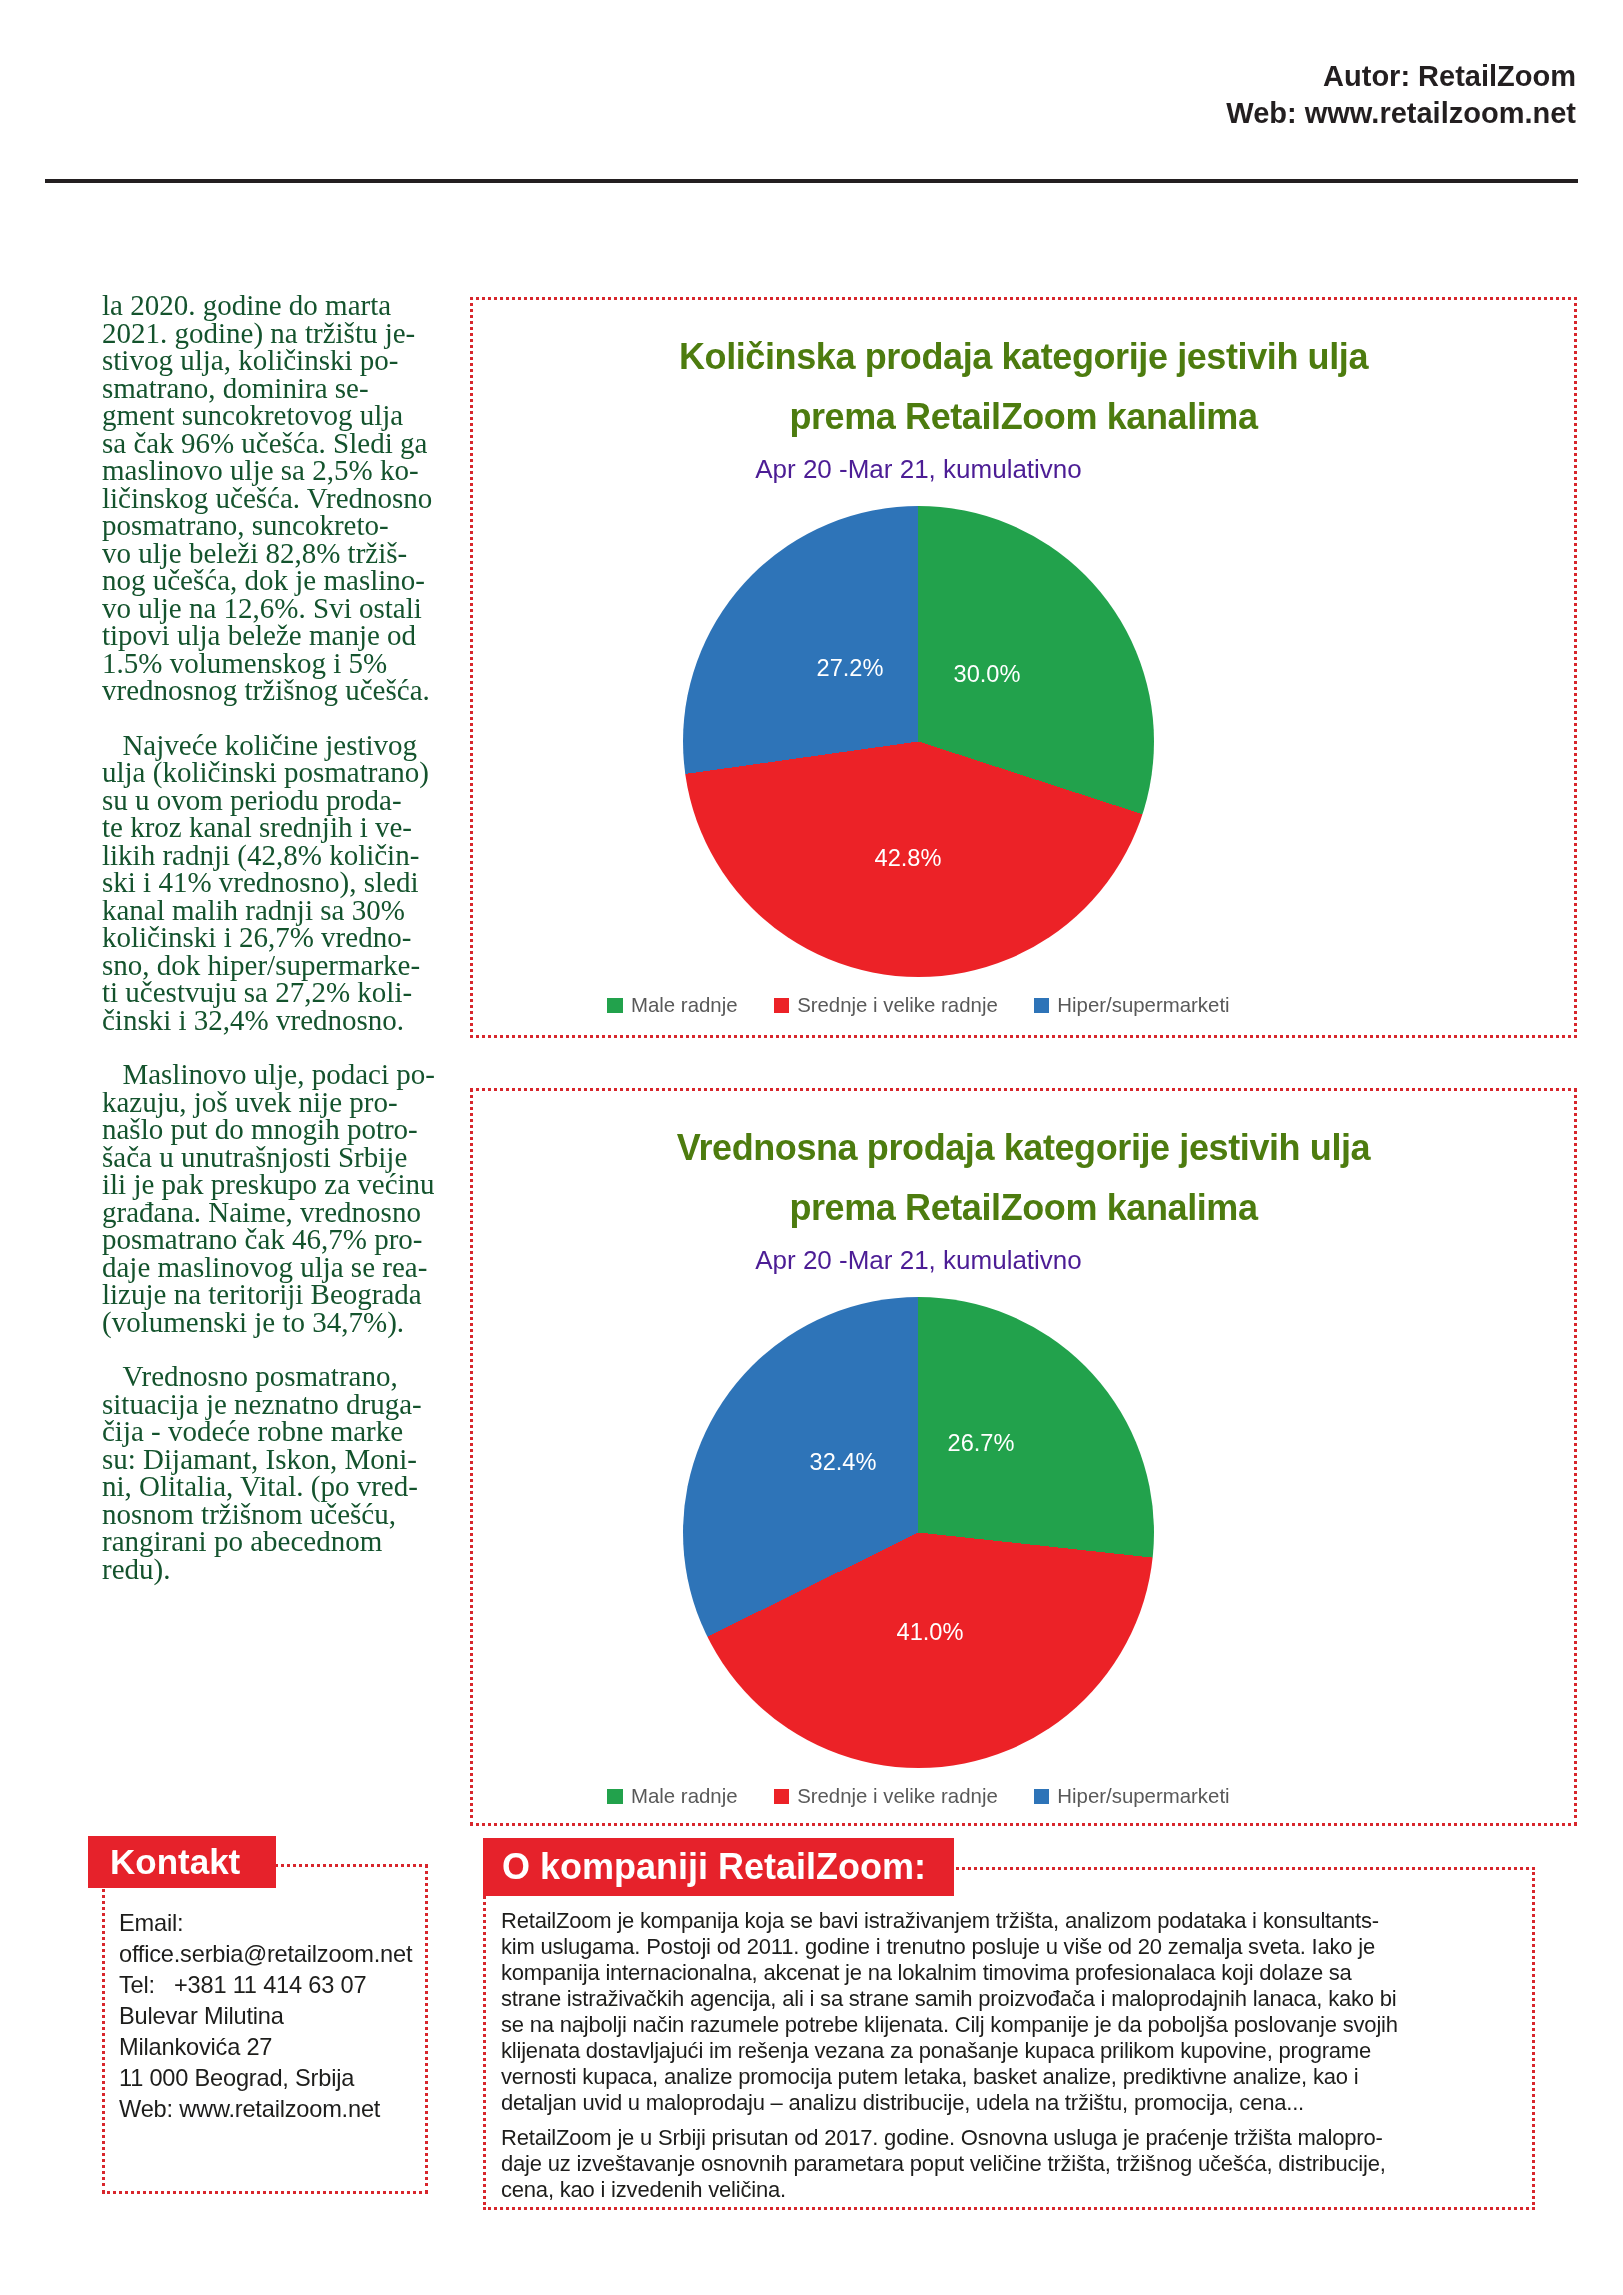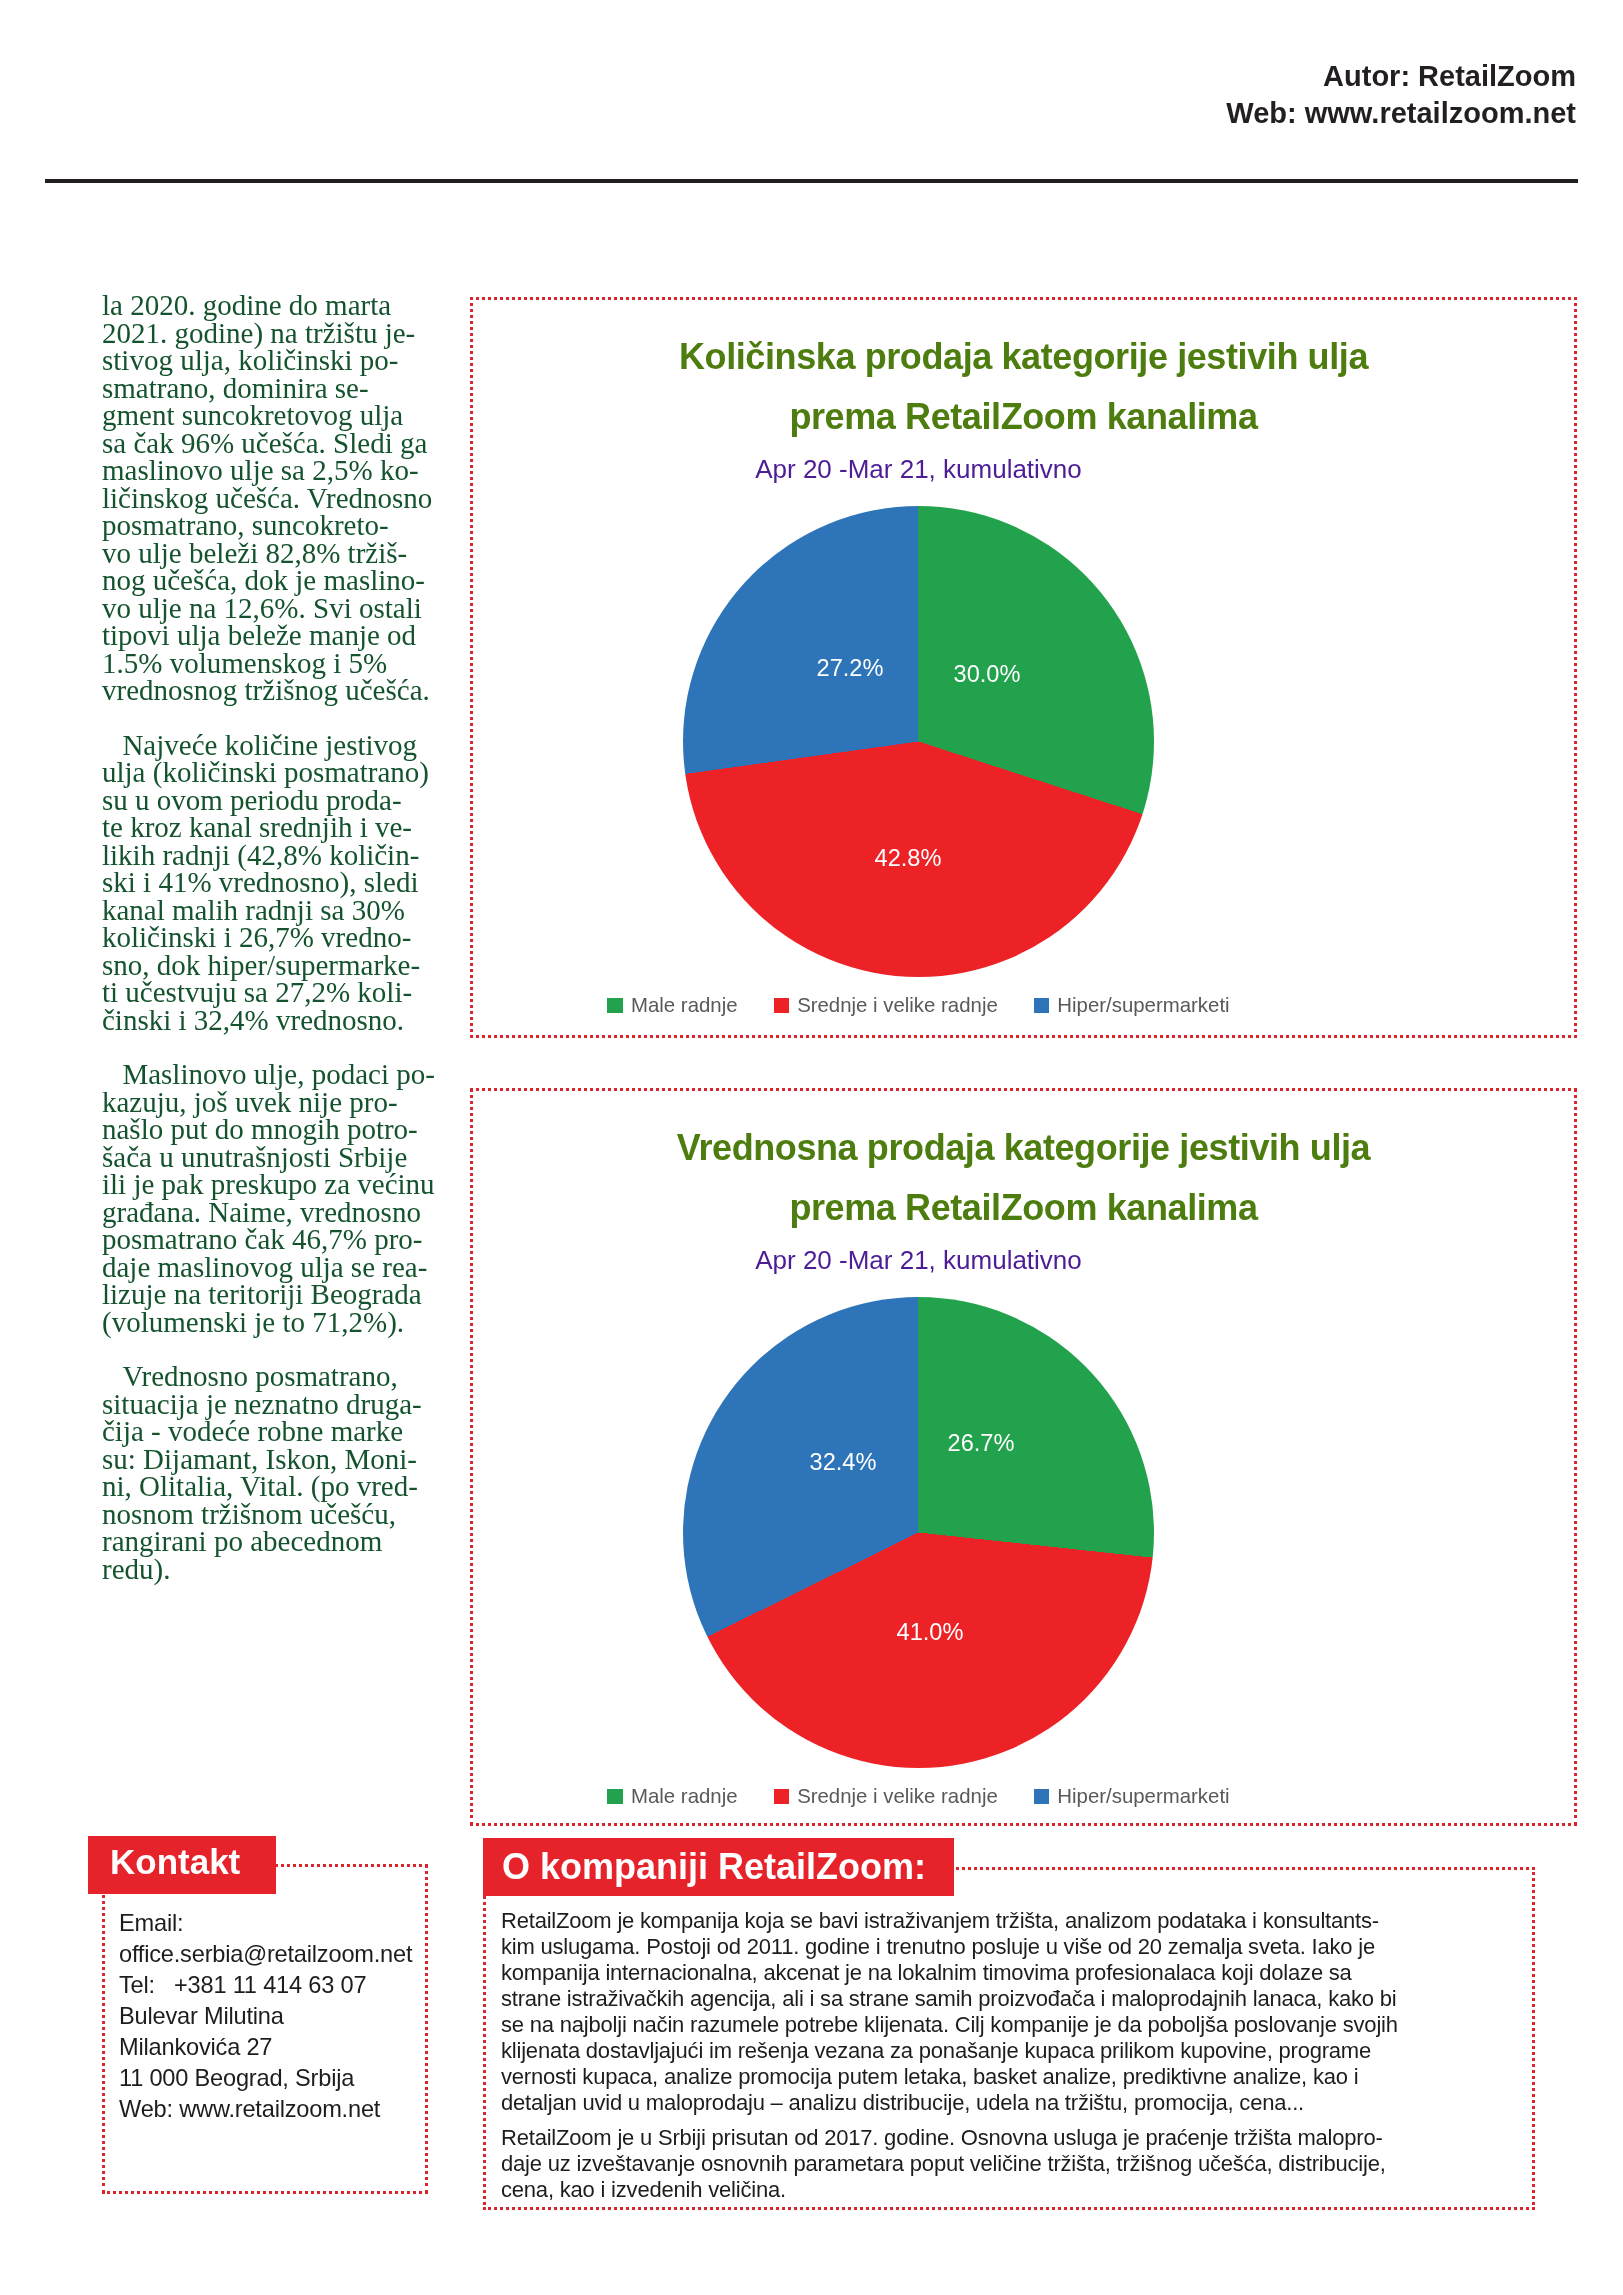--- a/index.html
+++ b/index.html
@@ -30,21 +30,21 @@
   .pie{width:100%;height:100%;border-radius:50%;}
   .pie-label{position:absolute;width:94px;text-align:center;color:#ffffff;font-size:23.6px;}
   .legend{position:absolute;left:0;top:694px;width:891px;display:flex;
           justify-content:center;align-items:center;gap:36px;}
   .legend-item{display:flex;align-items:center;gap:7.9px;font-size:20.4px;color:#595959;}
   .legend-swatch{width:15.7px;height:15.7px;display:inline-block;}
 
   
   .kontakt-box{position:absolute;left:102px;top:1864px;width:326px;height:330px;
                box-sizing:border-box;border:3.9px dotted #d8262c;background:#ffffff;}
-  .kontakt-head{position:absolute;left:88px;top:1836px;height:58px;background:#e6222b;
+  .kontakt-head{position:absolute;left:88px;top:1836px;height:52px;background:#e6222b;
                 color:#ffffff;font-weight:bold;font-size:35px;line-height:52px;
                 padding:0 36px 0 22px;z-index:2;}
   .kontakt-body{position:absolute;left:119px;top:1908px;width:291px;font-size:23.6px;
                 line-height:31px;color:#1d1d1b;letter-spacing:-0.2px;z-index:3;}
   .kontakt-body .row{margin:0;}
   .mb10{margin-bottom:7.9px;} .mb36{margin-bottom:28px;} .mb37{margin-bottom:29px;}
   .mb7{margin-bottom:5.5px;} .mb33{margin-bottom:26px;}
 
   
   .about-box{position:absolute;left:483px;top:1867px;width:1052px;height:343px;
@@ -108,21 +108,21 @@
 činski i 32,4% vrednosno.</p>
     <p class="indent">Maslinovo ulje, podaci po-
 kazuju, još uvek nije pro-
 našlo put do mnogih potro-
 šača u unutrašnjosti Srbije
 ili je pak preskupo za većinu
 građana. Naime, vrednosno
 posmatrano čak 46,7% pro-
 daje maslinovog ulja se rea-
 lizuje na teritoriji Beograda
-(volumenski je to 71,2%).</p>
+(volumenski je to 34,7%).</p>
     <p class="indent">Vrednosno posmatrano,
 situacija je neznatno druga-
 čija - vodeće robne marke
 su: Dijamant, Iskon, Moni-
 ni, Olitalia, Vital. (po vred-
 nosnom tržišnom učešću,
 rangirani po abecednom
 redu).</p>
   </div>
 

